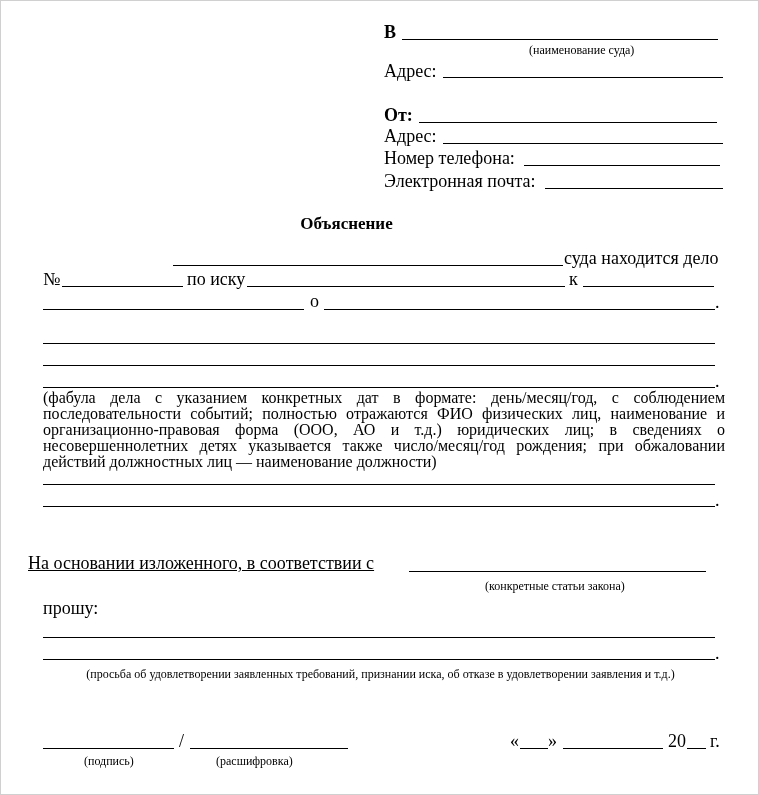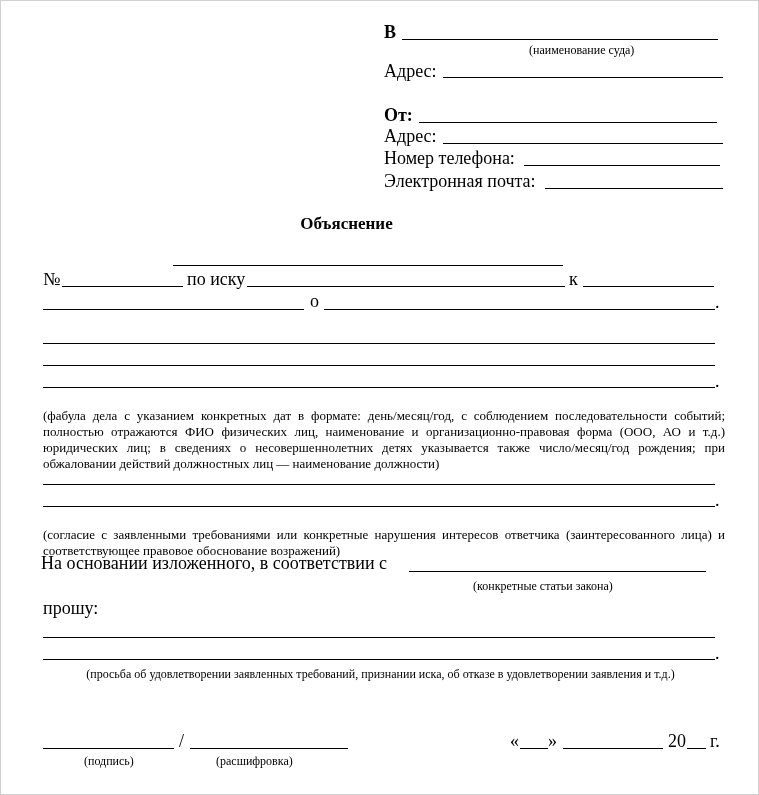--- a/index.html
+++ b/index.html
@@ -10,21 +10,21 @@
     font-family: "Liberation Serif", "DejaVu Serif", serif; color: #000;
   }
   .abs { position: absolute; white-space: nowrap; }
   .t18 { font-size: 18px; }
   .t17 { font-size: 17px; }
   .small { font-size: 12px; }
   .b { font-weight: bold; }
   .hline { position: absolute; height: 0; border-bottom: 1px solid #000; }
   .note {
     position: absolute; left: 42px; width: 682px;
-    font-size: 13px; line-height: 16px; text-align: justify; margin-top: 18px;
+    font-size: 16px; line-height: 16px; text-align: justify;
   }
 </style>
 </head>
 <body>
 
 <div class="page">
 
   <div class="abs t18 b" style="left:383px; top:21px;">В</div>
   <div class="hline" style="left:401px; top:38px; width:316px;"></div>
   <div class="abs small" style="left:496px; top:42px;margin-left:32px;">(наименование суда)</div>
@@ -40,20 +40,21 @@
 
   <div class="abs t18" style="left:383px; top:147px;text-align:center;">Номер телефона:</div>
   <div class="hline" style="left:523px; top:164px; width:196px;"></div>
 
   <div class="abs t18" style="left:383px; top:170px;text-align:right;">Электронная почта:</div>
   <div class="hline" style="left:544px; top:187px; width:178px;"></div>
 
   <div class="abs b t17" style="left:0; width:691px; top:213px; text-align:center;">Объяснение</div>
 
   <div class="hline" style="left:172px; top:264px; width:390px;"></div>
+  <div class="abs t18" style="left:563px; top:247px;">суда находится дело</div>
 
   <div class="abs t18" style="left:42px; top:268px;">№</div>
   <div class="hline" style="left:61px; top:285px; width:121px;"></div>
   <div class="abs t18" style="left:186px; top:268px;">по иску</div>
   <div class="hline" style="left:246px; top:285px; width:318px;"></div>
   <div class="abs t18" style="left:568px; top:268px;">к</div>
   <div class="hline" style="left:582px; top:285px; width:131px;"></div>
 
   <div class="hline" style="left:42px; top:308px; width:261px;"></div>
   <div class="abs t18" style="left:309px; top:290px;">о</div>
@@ -64,25 +65,24 @@
   <div class="hline" style="left:42px; top:364px; width:672px;"></div>
   <div class="hline" style="left:42px; top:386px; width:672px;"></div>
   <div class="abs t18" style="left:714px; top:370px;">.</div>
 
   <div class="note" style="top:389px;">(фабула дела с указанием конкретных дат в формате: день/месяц/год, с соблюдением последовательности событий; полностью отражаются ФИО физических лиц, наименование и организационно-правовая форма (ООО, АО и т.д.) юридических лиц; в сведениях о несовершеннолетних детях указывается также число/месяц/год рождения; при обжаловании действий должностных лиц — наименование должности)</div>
 
   <div class="hline" style="left:42px; top:483px; width:672px;"></div>
   <div class="hline" style="left:42px; top:505px; width:672px;"></div>
   <div class="abs t18" style="left:714px; top:489px;">.</div>
 
-  <div class="note" style="top:508px;">(согласие с заявленными требованиями или конкретные нарушения интересов ответчика (заинтересованного лица) и соответствующее правовое обоснование возражений)</div>
 
-  <div class="abs t18" style="left:40px; top:552px;">На основании изложенного, в соответствии с</div>
+  <div class="abs t18" style="left:27px; top:552px;text-decoration:underline;">На основании изложенного, в соответствии с</div>
   <div class="hline" style="left:408px; top:570px; width:297px;"></div>
-  <div class="abs small" style="left:472px; top:578px;">(конкретные статьи закона)</div>
+  <div class="abs small" style="left:484px; top:578px;">(конкретные статьи закона)</div>
 
   <div class="abs t18" style="left:42px; top:597px;">прошу:</div>
 
   <div class="hline" style="left:42px; top:636px; width:672px;"></div>
   <div class="hline" style="left:42px; top:658px; width:672px;"></div>
   <div class="abs t18" style="left:714px; top:642px;">.</div>
 
   <div class="abs small" style="left:0; width:759px; top:666px; text-align:center;">(просьба об удовлетворении заявленных требований, признании иска, об отказе в удовлетворении заявления и т.д.)</div>
 
   <div class="hline" style="left:42px; top:747px; width:131px;"></div>

